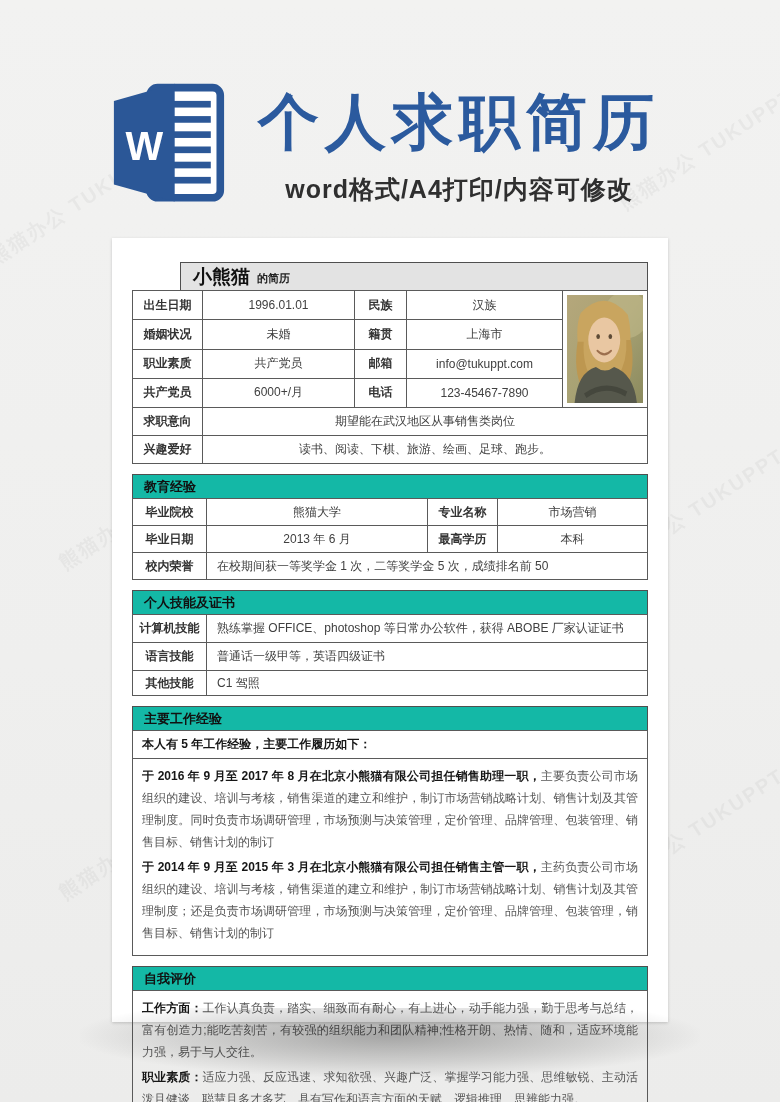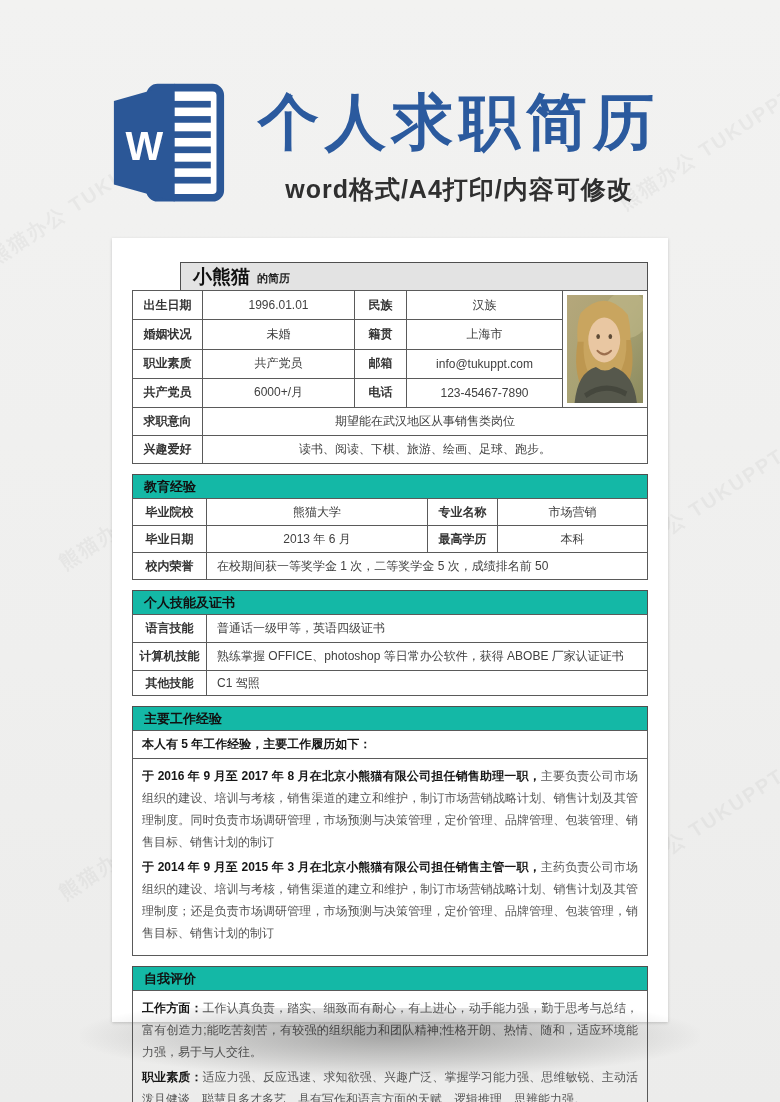--- a/index.html
+++ b/index.html
@@ -191,26 +191,26 @@
     <div class="sec-bar">
       <span class="sec-title">个人技能及证书</span>
     </div>
     <table>
       <colgroup>
           <col style="width:74px">
           <col>
         </colgroup>
       <tbody>
           <tr class="r28">
+        <td class="lbl">计算机技能</td>
+        <td class="left">熟练掌握 OFFICE、photoshop 等日常办公软件，获得 ABOBE 厂家认证证书</td>
+      </tr>
+      <tr class="r28">
         <td class="lbl">语言技能</td>
         <td class="left">普通话一级甲等，英语四级证书</td>
-      </tr>
-      <tr class="r28">
-        <td class="lbl">计算机技能</td>
-        <td class="left">熟练掌握 OFFICE、photoshop 等日常办公软件，获得 ABOBE 厂家认证证书</td>
       </tr>
       <tr class="r26">
         <td class="lbl">其他技能</td>
         <td class="left">C1 驾照</td>
       </tr>
     </tbody>
       </table>
 
     <div class="sec-bar">
       <span class="sec-title">主要工作经验</span>

